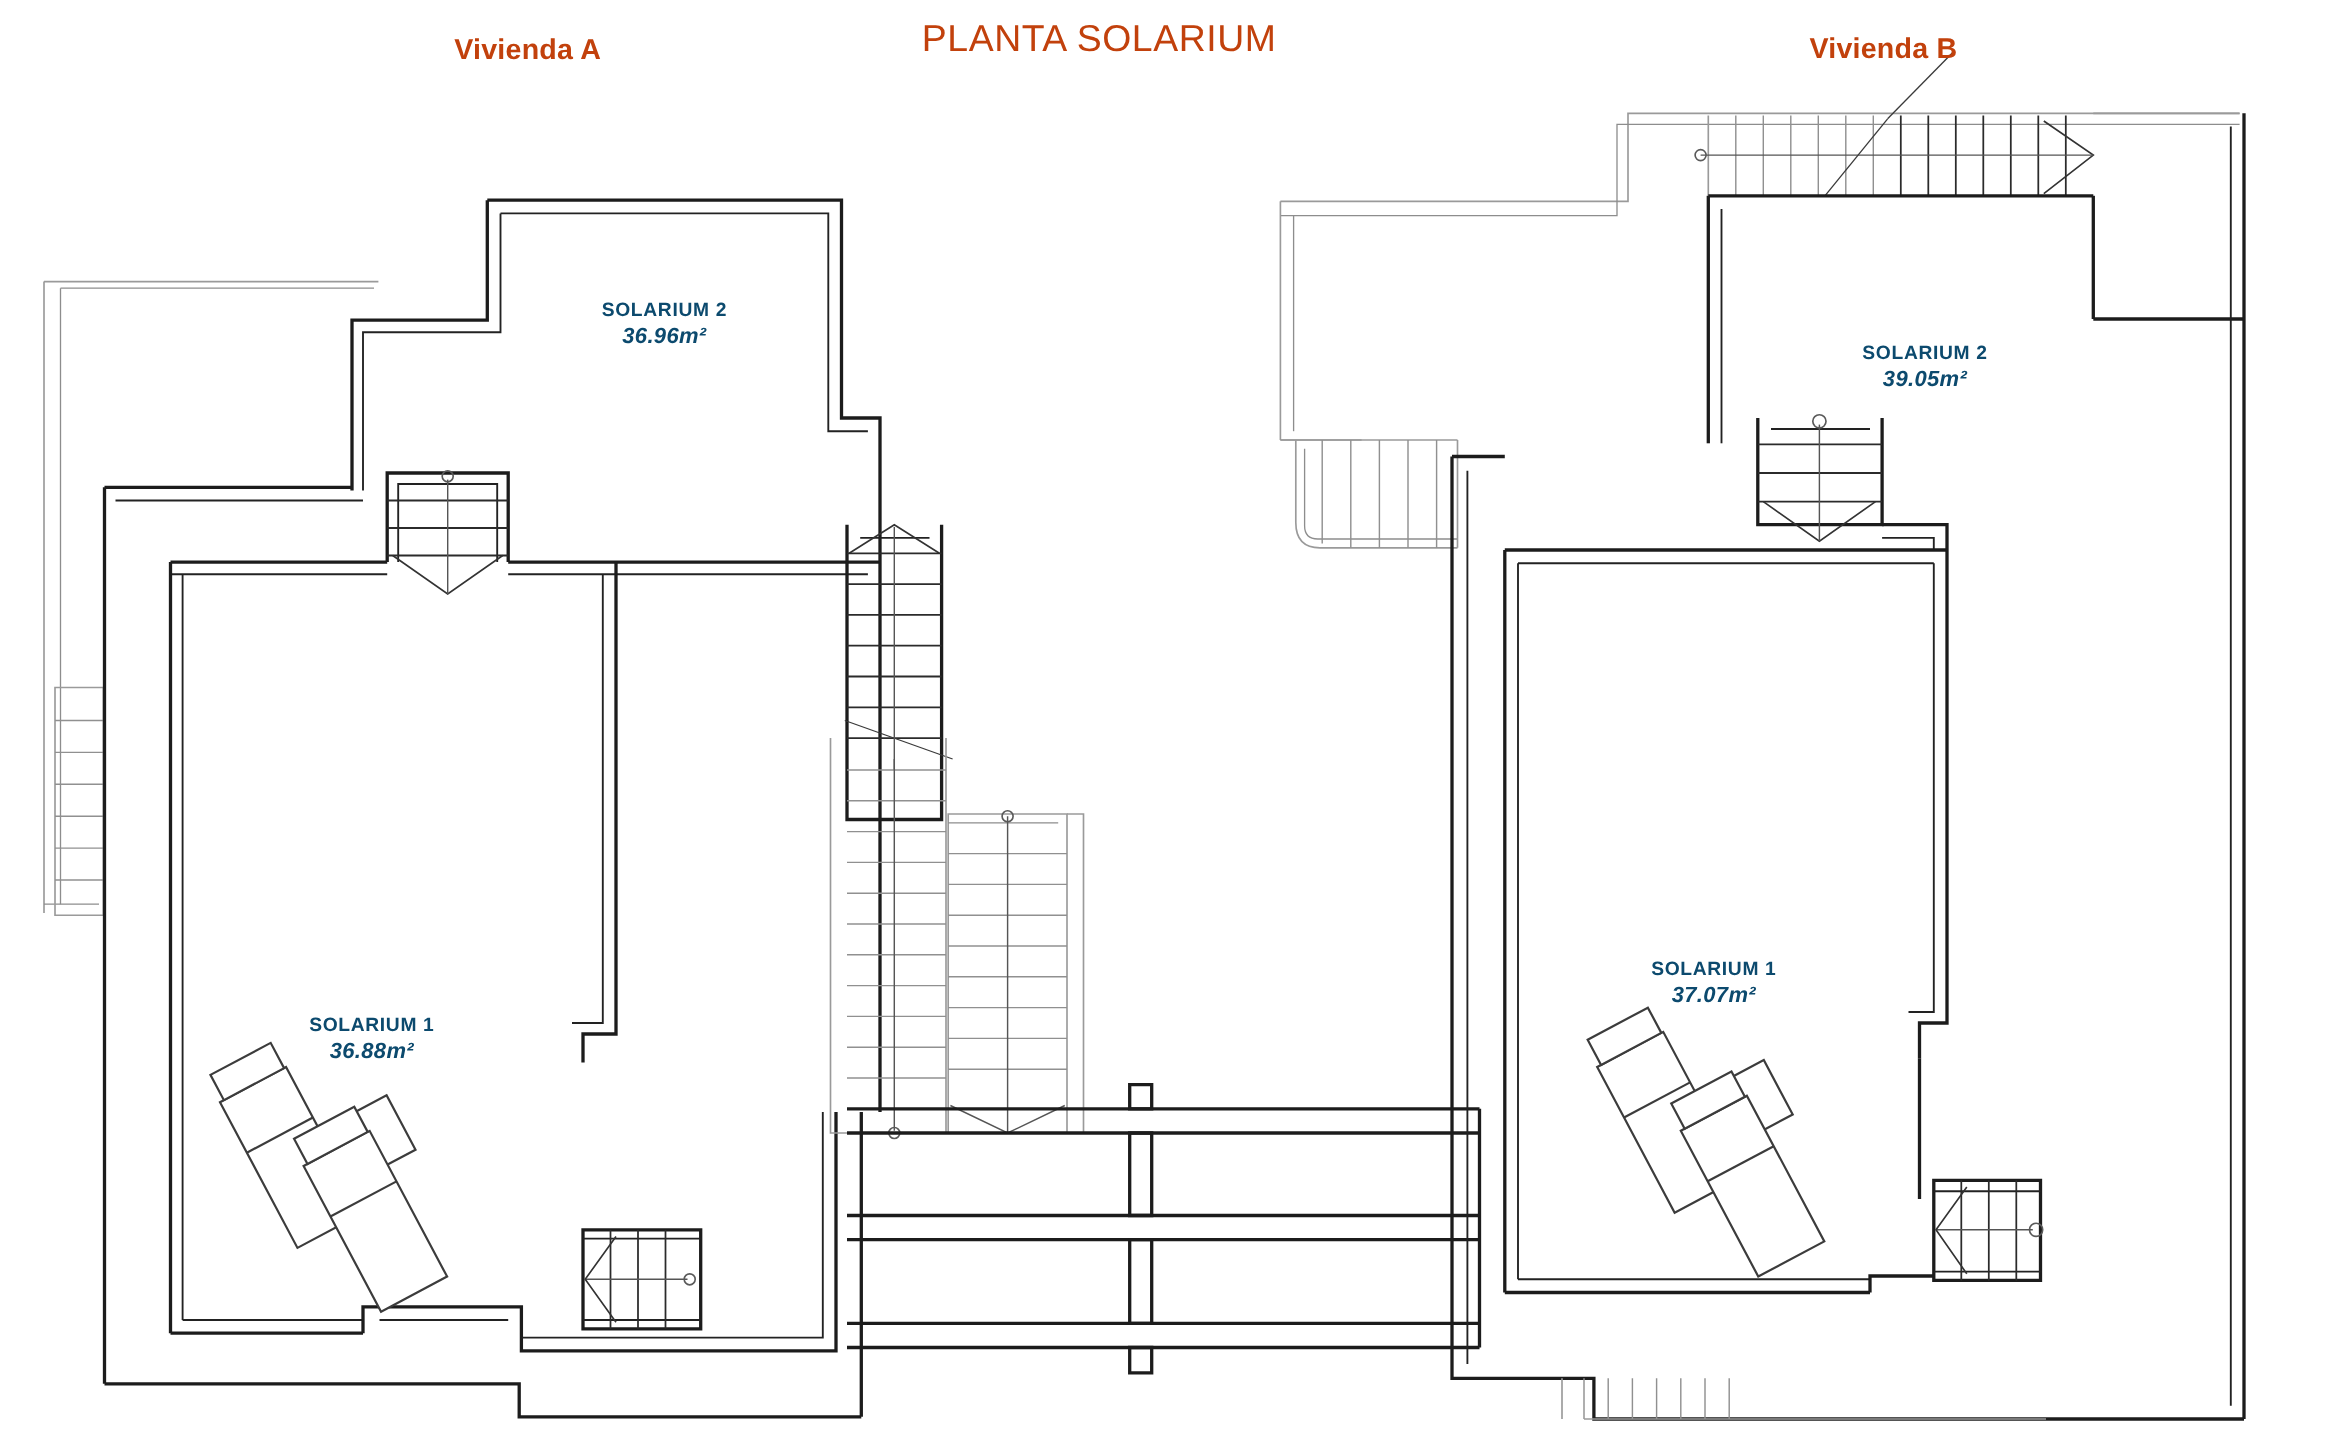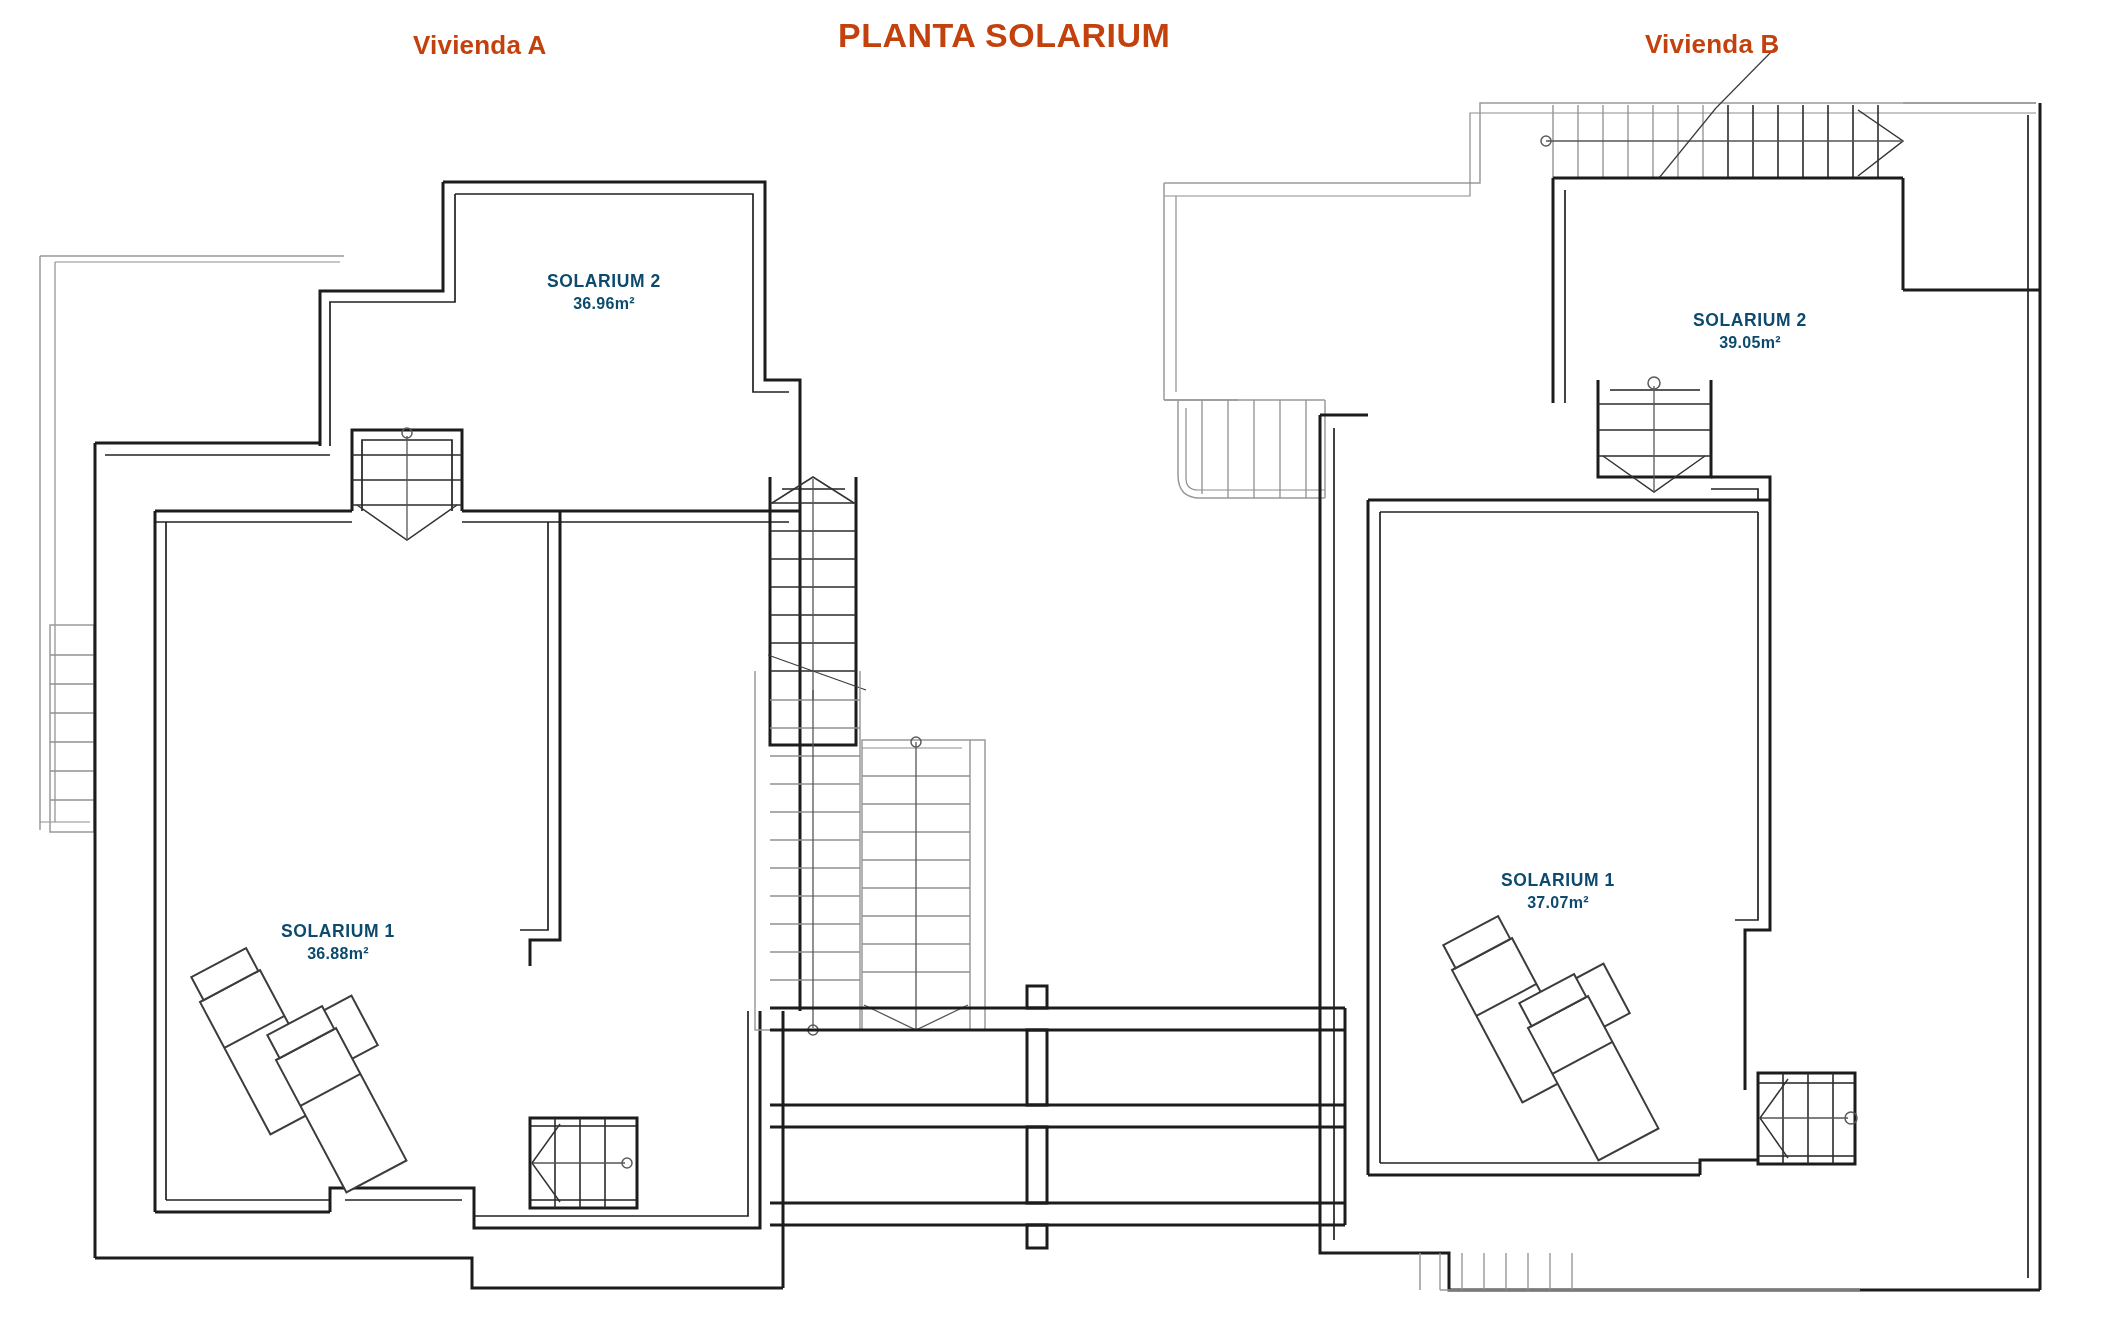--- a/index.html
+++ b/index.html
@@ -24,21 +24,21 @@
     position: absolute;
     font-weight: 700;
     color: #c2410c;
     white-space: nowrap;
     letter-spacing: .2px;
   }
   #title-planta-solarium {
     left: 838px;
     top: 16px;
     font-size: 34px;
-    font-weight: 700;
+    font-weight: 400;
     letter-spacing: .5px;
   }
   #label-vivienda-a {
     left: 413px;
     top: 30px;
     font-size: 26px;
   }
   #label-vivienda-b {
     left: 1645px;
     top: 29px;
@@ -46,21 +46,21 @@
   }
   .room-label {
     position: absolute;
     text-align: center;
     font-weight: 700;
     color: #0c4a6e;
     line-height: 1.32;
     white-space: nowrap;
   }
   .room-label .rl-name { font-size: 17.5px; letter-spacing: .6px; display:block; }
-  .room-label .rl-area { font-size: 16px; letter-spacing: .3px; display:block; }
+  .room-label .rl-area { font-size: 20px; letter-spacing: .3px; display:block;font-style:italic; }
   #room-a2 { left: 494px; top: 270px; width: 220px; }
   #room-a1 { left: 228px; top: 920px; width: 220px; }
   #room-b2 { left: 1640px; top: 309px; width: 220px; }
   #room-b1 { left: 1448px; top: 869px; width: 220px; }
   svg { display: block; }
   .w-main  { fill:none; stroke:#1c1c1c; stroke-width:3; }
   .w-thin  { fill:none; stroke:#222222; stroke-width:1.7; }
   .w-hair  { fill:none; stroke:#3a3a3a; stroke-width:1.2; }
   .w-gray  { fill:none; stroke:#9a9a9a; stroke-width:1.5; }
   .w-gray2 { fill:none; stroke:#8d8d8d; stroke-width:1.2; }

